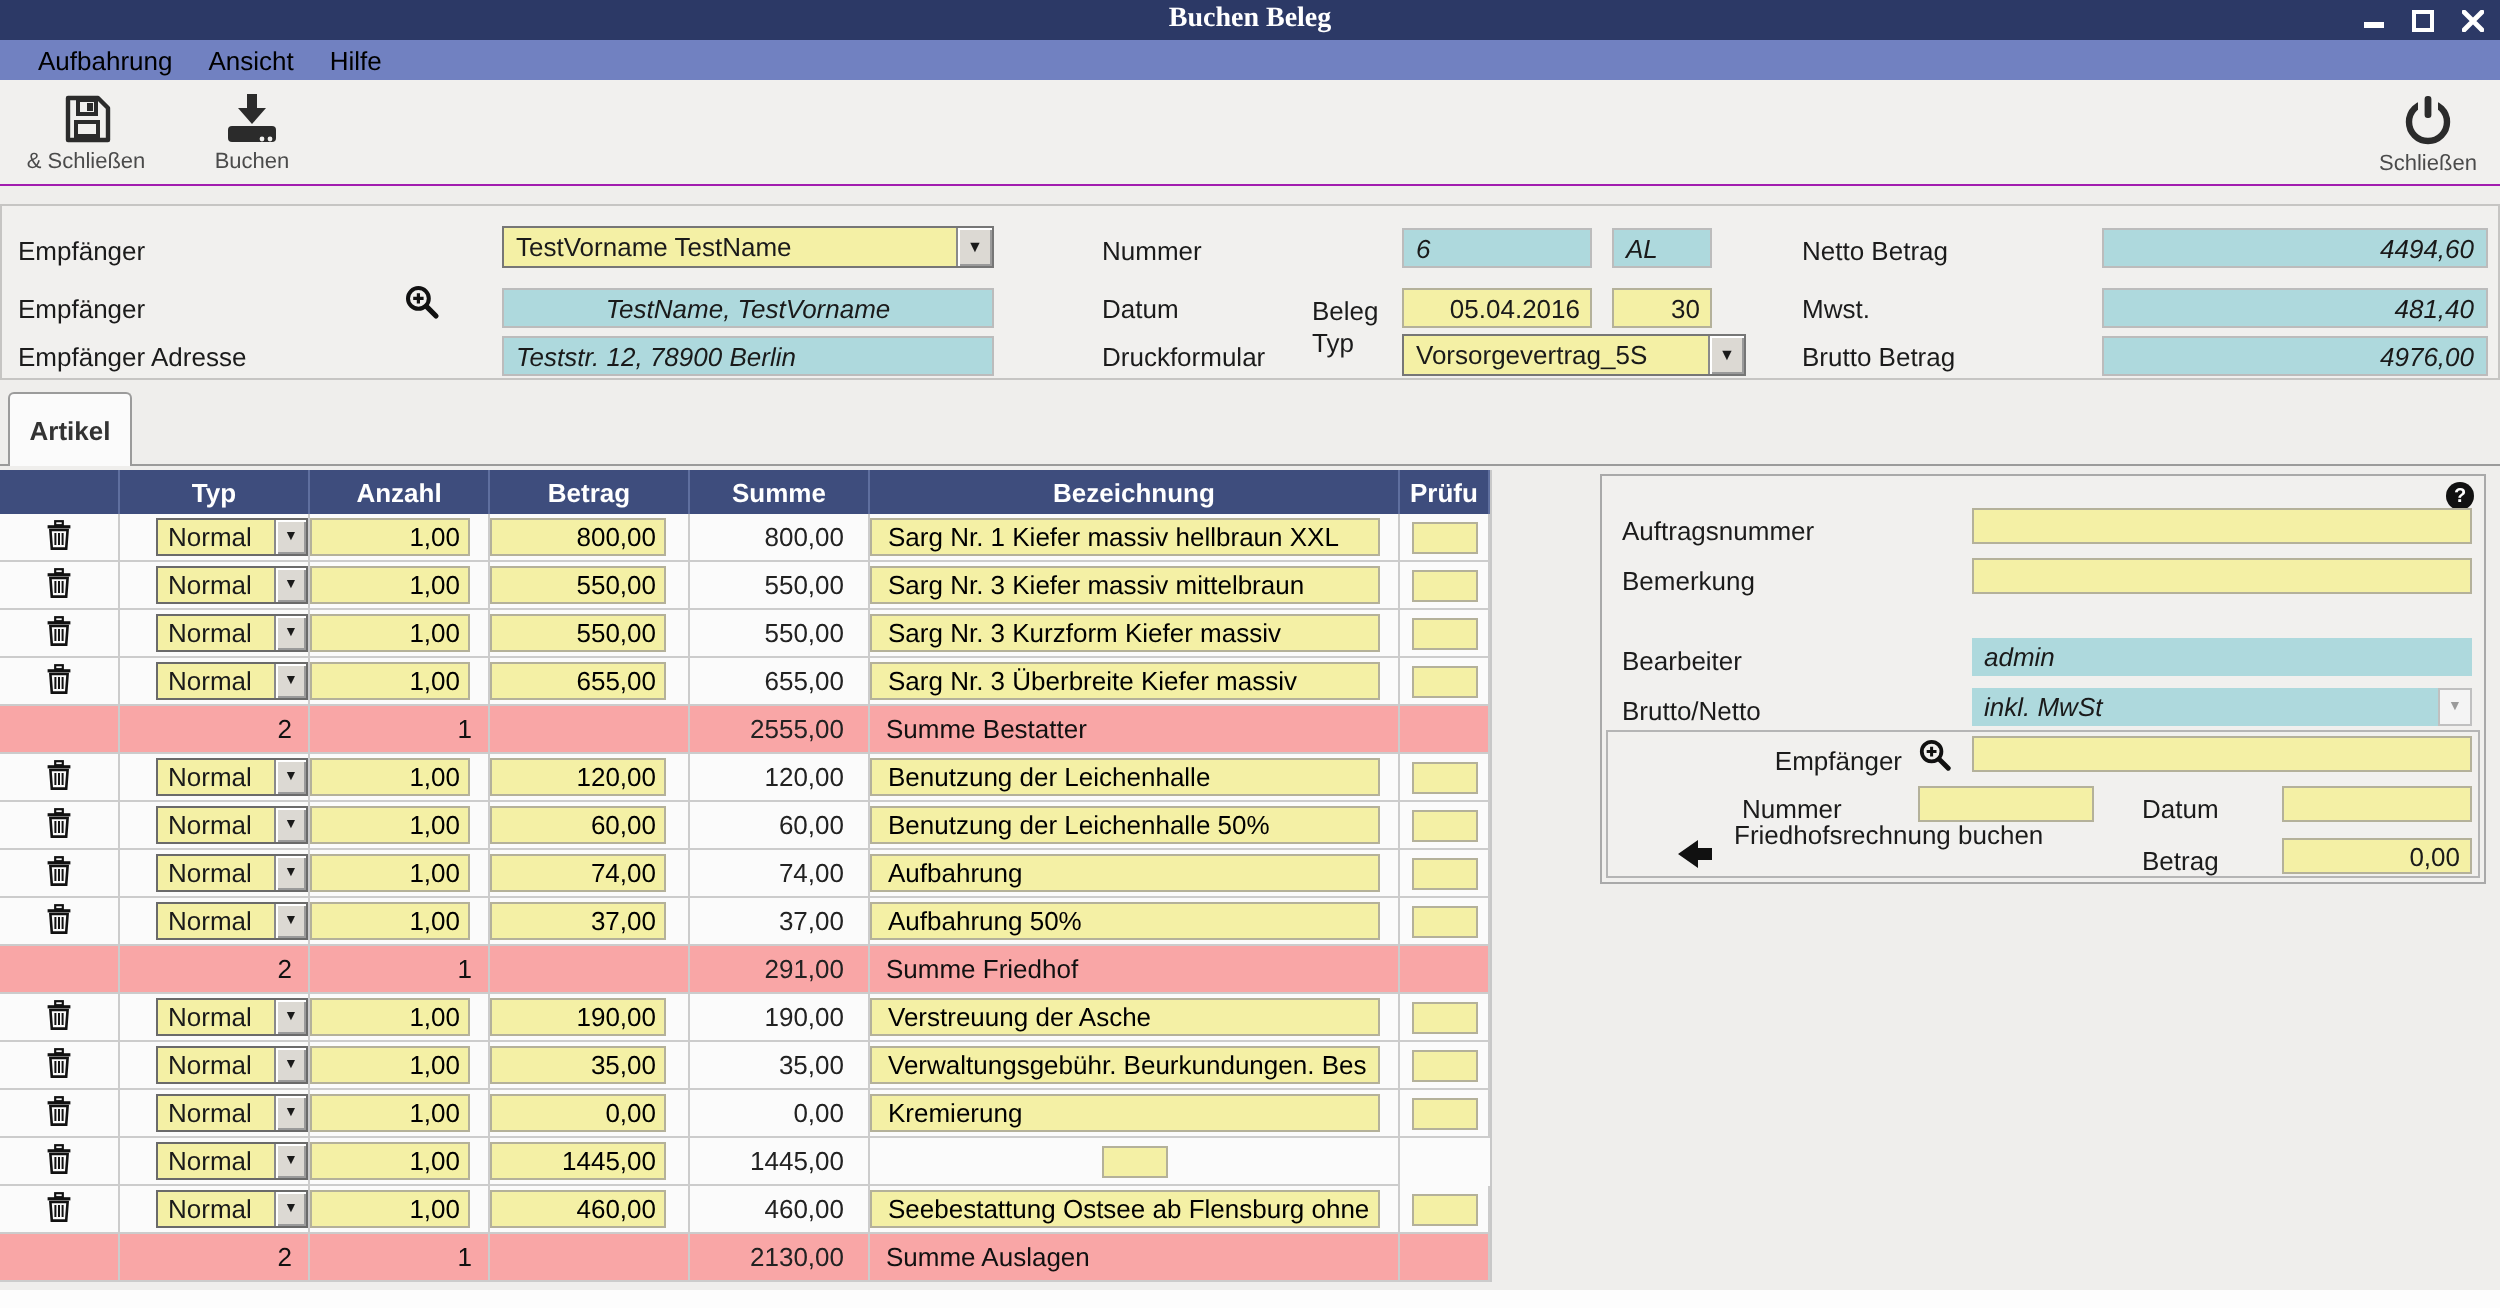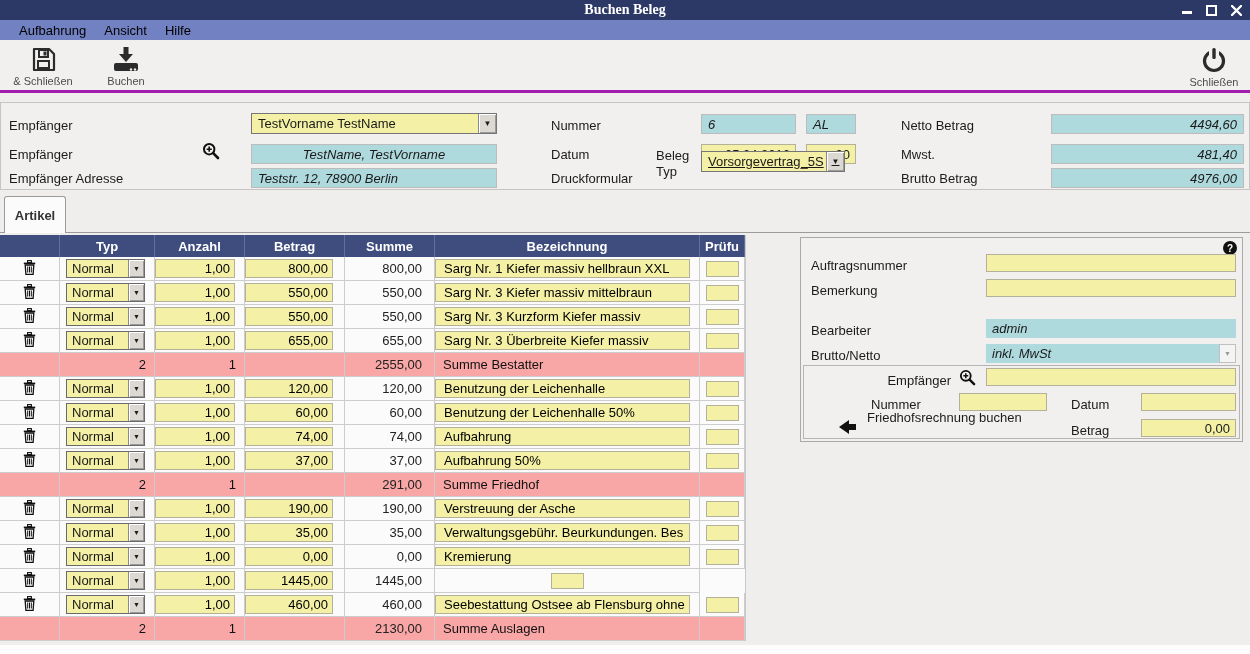--- a/index.html
+++ b/index.html
@@ -12,21 +12,21 @@
   .title { position:absolute; left:0; right:0; top:2px; text-align:center; color:#fff;
            font-family:"Liberation Serif", serif; font-weight:bold; font-size:14px; }
   .wctrls { position:absolute; right:8px; top:0; height:20px; display:flex; gap:14px; align-items:center; }
   .wctrls svg { display:block; }
 
   
   .menubar { position:absolute; top:20px; left:0; right:0; height:20px; background:#7181c1; display:flex; align-items:center; padding-left:10px; gap:0; }
   .menuitem { padding:0 9px; color:#000; font-size:13px; cursor:default; }
 
   
-  .toolbar { position:absolute; top:40px; left:0; right:0; height:53px; background:#f1f0ee; border-bottom:3px solid #a21caf; }
+  .toolbar { position:absolute; top:40px; left:0; right:0; height:53px; background:#f1f0ee; border-bottom:1px solid #a21caf; }
   .tbtn { position:absolute; top:6px; display:flex; flex-direction:column; align-items:center; gap:2px; cursor:pointer; }
   .tbtn .cap { font-size:11px; color:#4b4b4b; }
   .tbtn svg { display:block; }
 
   
   .formpanel { position:absolute; top:102px; left:0; width:1250px; height:88px; background:#f1f0ee; border:1px solid #c6c5c3; }
   .fl { position:absolute; white-space:nowrap; color:#1b1b1b; }
   .cyan { position:absolute; background:#aed9dd; border:1px solid #bcbcbc; font-style:italic; font-size:13px;
           display:flex; align-items:center; padding:0 6px; overflow:hidden; white-space:nowrap; }
   .cyan.right { justify-content:flex-end; }
@@ -56,21 +56,21 @@
   .trow > div { border-right:1px solid #cccccc; border-bottom:1px solid #cccccc; display:flex; align-items:center; overflow:hidden; }
   .trow.sum { background:#f9a6a6; }
   .cell-c { justify-content:flex-start; }
   .trash { background:none; border:none; cursor:pointer; display:flex; align-items:center; justify-content:center; width:100%; height:100%; }
   .yin { background:#f4f0a5; border:1px solid #b4b19a; height:19px; font-size:13px; font-family:"Liberation Sans", sans-serif; }
   .yin.num { width:80px; text-align:right; padding-right:4px; }
   .yin.txt { width:255px; padding-left:8px; }
   .sumtext { width:100%; text-align:right; padding-right:12px; color:#222; }
   .sumnum { width:100%; text-align:right; padding-right:8px; color:#111; }
   .sumlabel { padding-left:8px; color:#111; white-space:nowrap; }
-  .rcombo { display:flex; border:1px solid #6a6a6a; background:#f4f0a5; width:79px; height:19px; margin-left:6px; }
+  .rcombo { display:flex; border:1px solid #6a6a6a; background:#f4f0a5; width:79px; height:19px; margin-left:18px; }
   .rcombo .ctext { flex:1; padding:0 5px; font-size:13px; display:flex; align-items:center; overflow:hidden; }
   .rcombo .cbtn { width:16px; background:#dcd9d3; border-left:1px solid #8a8a8a;
                   box-shadow:inset 1px 1px 0 #ffffff, inset -1px -1px 0 #9a9a9a;
                   display:flex; align-items:center; justify-content:center; font-size:7px; cursor:pointer; }
   .chk { width:33px; height:16px; background:#f4f0a5; border:1px solid #b4b19a; margin:0 auto; cursor:pointer; }
 
   
   .panel { position:absolute; top:237px; left:800px; width:443px; height:205px; background:#f1f0ee; border:1px solid #a9a9a9; }
   .help { position:absolute; top:3px; right:5px; width:14px; height:14px; border-radius:50%; background:#111;
           color:#fff; font-weight:bold; font-size:10px; display:flex; align-items:center; justify-content:center; cursor:pointer; }
@@ -166,21 +166,21 @@
     <div class="cyan" style="left:250px; top:65px; width:246px; height:20px;">Teststr. 12, 78900 Berlin</div>
 
     <div class="fl" style="left:550px; top:15px;">Nummer</div>
     <div class="fl" style="left:655px; top:5px; width:44px; white-space:normal; line-height:16px;margin-top:40px;">Beleg Typ</div>
     <div class="cyan" style="left:700px; top:11px; width:95px; height:20px;">6</div>
     <div class="cyan" style="left:805px; top:11px; width:50px; height:20px;">AL</div>
     <div class="fl" style="left:550px; top:44px;">Datum</div>
     <div class="ybox right" style="left:700px; top:41px; width:95px; height:20px;">05.04.2016</div>
     <div class="ybox right" style="left:805px; top:41px; width:50px; height:20px;">30</div>
     <div class="fl" style="left:550px; top:68px;">Druckformular</div>
-    <div class="combo" style="left:700px; top:48px; width:144px; height:21px;text-decoration:underline;">
+    <div class="combo" style="left:700px; top:64px; width:172px; height:21px;">
       <span class="ctext">Vorsorgevertrag_5S</span>
       <span class="cbtn">▼</span>
     </div>
 
     <div class="fl" style="left:900px; top:15px;">Netto Betrag</div>
     <div class="cyan right" style="left:1050px; top:11px; width:193px; height:20px;">4494,60</div>
     <div class="fl" style="left:900px; top:44px;">Mwst.</div>
     <div class="cyan right" style="left:1050px; top:41px; width:193px; height:20px;">481,40</div>
     <div class="fl" style="left:900px; top:68px;">Brutto Betrag</div>
     <div class="cyan right" style="left:1050px; top:65px; width:193px; height:20px;">4976,00</div>

